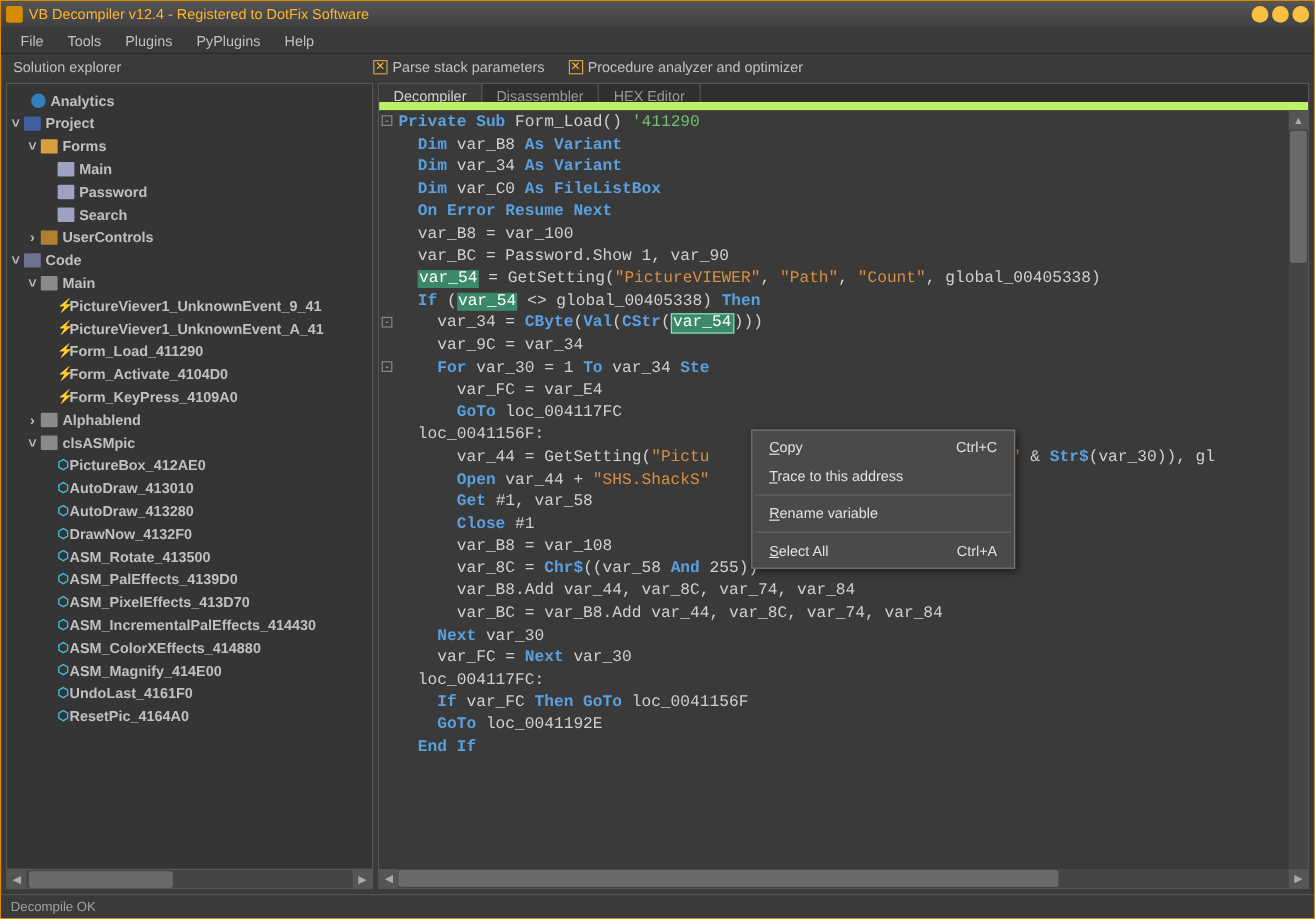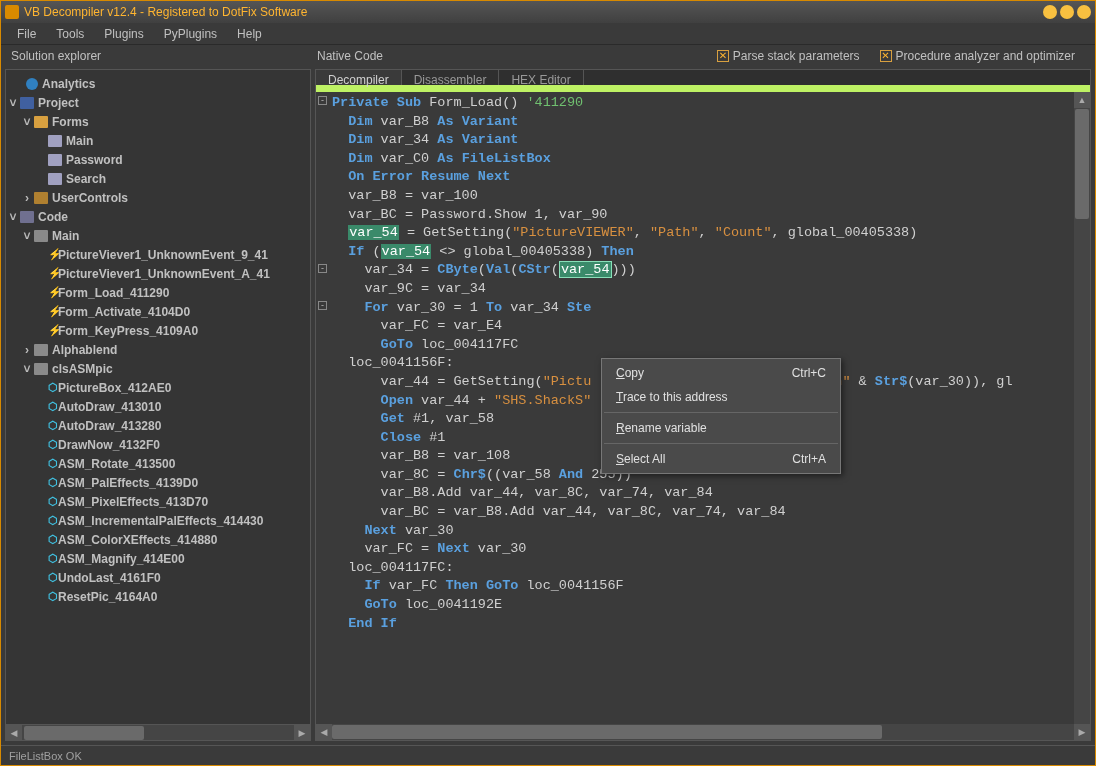--- a/index.html
+++ b/index.html
@@ -53,21 +53,21 @@
   .cmt { color: #70c070; }
   .hl { background: #3a8a6a; color:#fff; padding:0 1px; }
   .hlcur { background: #3a8a6a; border:1px solid #88dfb8; color:#fff; padding:0 1px; }
   .scroll-v { position:absolute; right:0; top:0; width:16px; height:100%; background:#454545; }
   .scroll-v .sb-btn { height:16px; width:16px; background:#555; display:flex; align-items:center; justify-content:center; color:#aaa; font-size:9px; cursor:pointer; }
   .scroll-v .sb-thumb { width:14px; background:#6a6a6a; height:110px; margin:1px; border-radius:2px; }
   .scroll-h-ed { height:16px; background:#454545; display:flex; align-items:center; }
   .scroll-h-ed .sb-btn { width:16px; height:16px; background:#555; display:flex; align-items:center; justify-content:center; color:#aaa; font-size:9px; cursor:pointer;}
   .scroll-h-ed .track { flex:1; position:relative; height:14px; }
   .scroll-h-ed .sb-thumb { position:absolute; left:0; height:14px; background:#6a6a6a; width:550px; border-radius:2px; }
-  .context-menu { position:absolute; top:358px; left:601px; width:240px; background:#4a4a4a; border:1px solid #777; box-shadow: 2px 2px 6px rgba(0,0,0,.5); padding:2px 0; z-index:100; }
+  .context-menu { position:absolute; top:358px; left:626px; width:220px; background:#4a4a4a; border:1px solid #777; box-shadow: 2px 2px 6px rgba(0,0,0,.5); padding:2px 0; z-index:100; }
   .cm-item { display:flex; justify-content:space-between; padding:5px 14px; cursor:pointer; color:#e0e0e0; font-size:12px; }
   .cm-sep { height:1px; background:#666; margin:3px 2px; }
   .cm-item .u { text-decoration: underline; }
   .statusbar { height:20px; background:#3a3a3a; border-top:1px solid #555; padding:2px 8px; color:#a0a0a0; font-size:11px; display:flex; align-items:center; }
 </style>
 </head>
 <body>
 
 <div class="window">
 
@@ -84,21 +84,20 @@
     <div class="menuitem">File</div>
     <div class="menuitem">Tools</div>
     <div class="menuitem">Plugins</div>
     <div class="menuitem">PyPlugins</div>
     <div class="menuitem">Help</div>
   </div>
 
 
   <div class="panelheads">
     <div class="ph-left">Solution explorer</div>
-    <div class="ph-center">Native Code</div>
     <div class="ph-right">
       <div class="chk">
         <span class="box">✕</span>
         <span>Parse stack parameters</span>
       </div>
       <div class="chk">
         <span class="box">✕</span>
         <span>Procedure analyzer and optimizer</span>
       </div>
     </div>
@@ -313,21 +312,21 @@
         <div class="sb-btn">◀</div>
         <div class="track">
             <div class="sb-thumb"></div>
           </div>
         <div class="sb-btn">▶</div>
       </div>
     </div>
   </div>
 
   <div class="statusbar">
-    <span>FileListBox OK</span>
+    <span>Decompile OK</span>
   </div>
 </div>
 
 <div class="context-menu">
   <div class="cm-item">
       <span><span class="u">C</span><span>opy</span></span>
       <span>Ctrl+C</span>
     </div>
   <div class="cm-item">
       <span><span class="u">T</span><span>race to this address</span></span>

